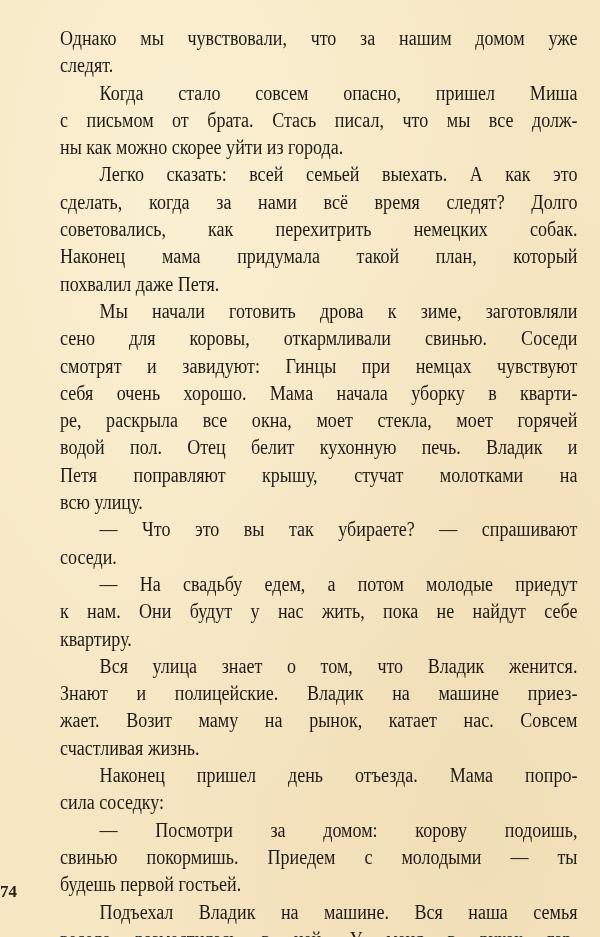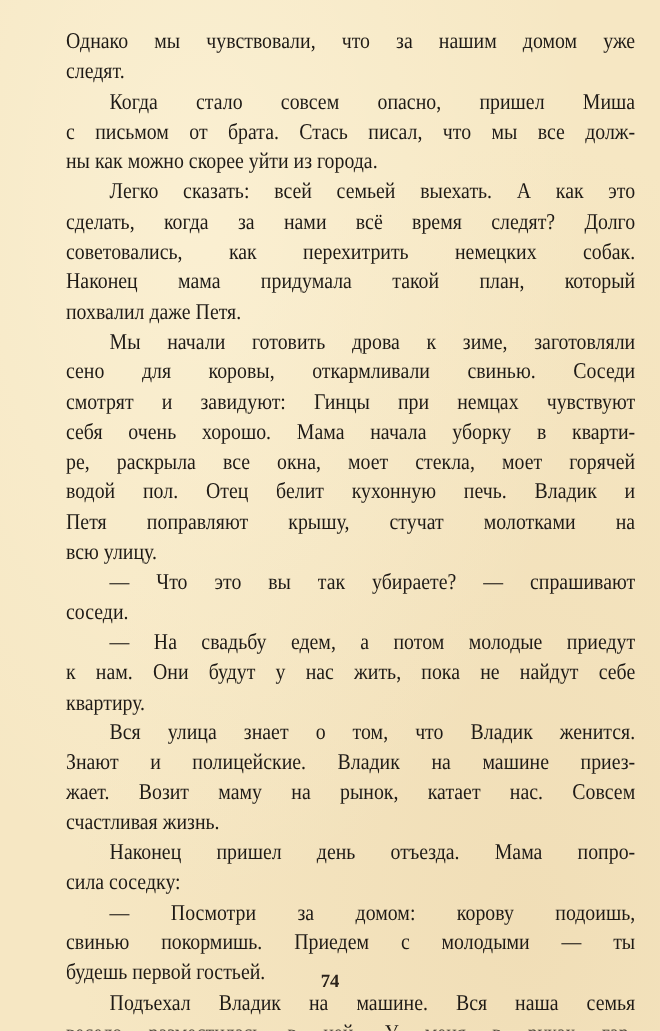--- a/index.html
+++ b/index.html
@@ -19,21 +19,21 @@
   }
   .line {
     display:block; white-space:nowrap; height:27.3px;
     text-align: justify; text-align-last: justify;
     width: 588px;
   }
   .line.last { text-align-last:left; }
   .line.indent { padding-left:45px; width:543px; }
   .page-number {
     position:absolute; left:0; width:600px; top:882px;
-    text-align:center; font-size:17px; font-weight:bold;
+    font-size:17px; font-weight:bold;
     font-family: "Liberation Serif", serif; color:#2a221a;
   }
 </style>
 </head>
 <body>
 
 <div class="page-text">
   <span class="line">Однако мы чувствовали, что за нашим домом уже</span>
   <span class="line last">следят.</span>
   <span class="line indent">Когда стало совсем опасно, пришел Миша</span>

